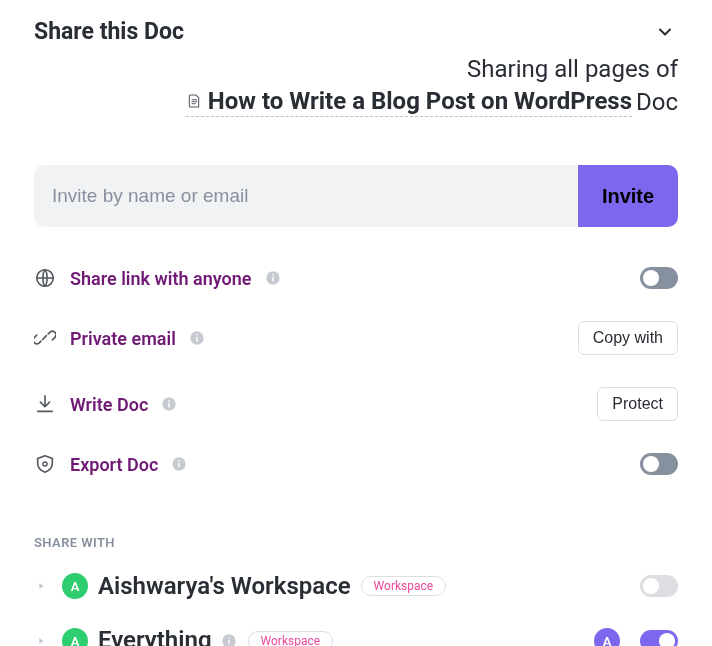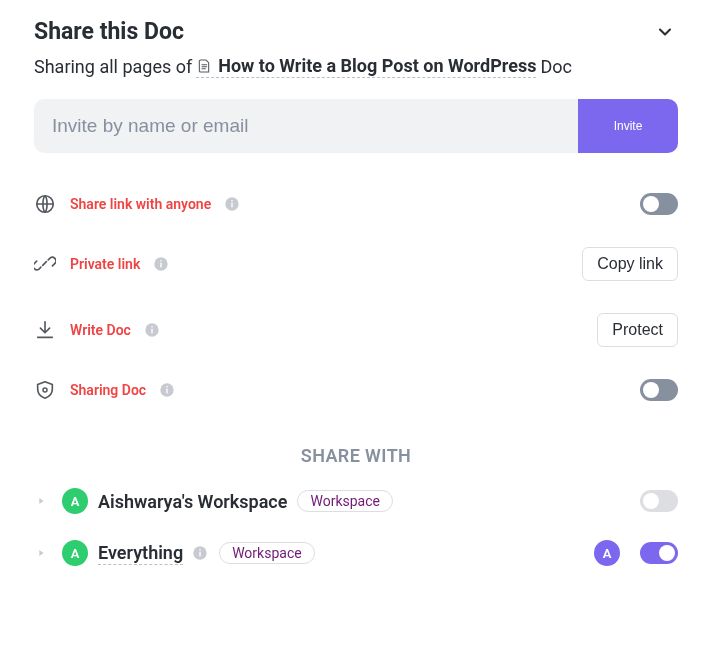--- a/index.html
+++ b/index.html
@@ -21,69 +21,69 @@
     font-weight: 700;
     color: #292d34;
   }
   .chevron {
     width: 26px; height: 26px;
     display:flex; align-items:center; justify-content:center;
     cursor:pointer;
   }
   .subtitle {
     margin-top: 10px;
-    font-size: 18px;
+    font-size: 24px;
     color: #292d34;
-    display:flex; align-items:center; flex-wrap:wrap; gap:4px;
+    display:flex; align-items:center; flex-wrap:wrap; gap:4px;justify-content:flex-end;
   }
   .doc-link {
     border-bottom: 1px dashed #b9bec7;
     padding-bottom: 1px;
     display:inline-flex; align-items:center; gap:6px;font-weight:bold;
   }
   .invite-row {
-    margin-top: 21px;
+    margin-top: 48px;
     display:flex;
-    height: 54px;
+    height: 62px;
     border-radius: 10px;
     overflow:hidden;
   }
   .invite-input {
     flex:1;
     background:#f1f2f4;
     border:none;
     font-size:19px;
     padding: 0 18px;
     color:#292d34;
     outline:none;
   }
   .invite-input::placeholder { color:#87909e; }
   .invite-btn {
     width: 100px;
     background:#7b68ee;
-    color:#ffffff;
-    font-size:12px;
-    font-weight:400;
+    color:#000000;
+    font-size:20px;
+    font-weight:700;
     border:none;
     cursor:pointer;
   }
   .options {
     margin-top: 40px;
     display:flex; flex-direction:column; gap:32px;
   }
   .opt-row {
     display:flex; align-items:center; gap:14px;
   }
   .opt-icon {
     width:22px; height:22px; flex:none;
     display:flex; align-items:center; justify-content:center;
     color:#54595f;
   }
   .opt-label {
-    font-size:14px; font-weight:600; color:#ef4444;
+    font-size:18px; font-weight:600; color:#701a75;
   }
   .info-icon {
     width:18px; height:18px; margin-left:-2px;
     display:flex; align-items:center; justify-content:center;
     color:#c7cbd1;
   }
   .spacer { flex:1; }
   .toggle {
     width:38px; height:22px; border-radius:11px;
     background:#87909e;
@@ -98,41 +98,41 @@
   .toggle.off-light { background:#dcdee1; }
   .toggle.off-light::after { left:3px; }
   .toggle.on { background:#7b68ee; }
   .toggle.on::after { left:19px; }
   .outline-btn {
     border:1px solid #dcdee1; background:#fff;
     border-radius:6px; padding:7px 14px;
     font-size:16px; color:#292d34; cursor:pointer;
   }
   .section-heading {
-    margin-top:44px;
-    font-size:18px; letter-spacing:.4px; font-weight:600; color:#87909e;text-align:center;
+    margin-top:60px;
+    font-size:13px; letter-spacing:.4px; font-weight:600; color:#87909e;
   }
   .share-list { margin-top:22px; display:flex; flex-direction:column; gap:26px; }
   .share-row { display:flex; align-items:center; gap:10px; }
   .caret {
     width:14px; height:14px; display:flex; align-items:center; justify-content:center;
     color:#c7cbd1; cursor:pointer; flex:none; margin-right:4px;
   }
   .avatar {
     width:26px; height:26px; border-radius:50%;
     display:flex; align-items:center; justify-content:center;
     color:#fff; font-size:13px; font-weight:600; flex:none;
   }
   .avatar.green { background:#2ecd6f; }
   .avatar.purple { background:#7b68ee; }
-  .ws-name { font-size:18px; font-weight:600; color:#292d34; }
+  .ws-name { font-size:24px; font-weight:600; color:#292d34; }
   .ws-name.dash { border-bottom:1px dashed #b9bec7; padding-bottom:1px;text-align:right; }
   .pill {
     border:1px solid #dcdee1; border-radius:14px;
-    font-size:14px; color:#701a75; padding:2px 12px;
+    font-size:12px; color:#ec4899; padding:2px 12px;
   }
   svg { display:block; }
 </style>
 </head>
 <body>
 
 <div class="header-row">
   <div class="title">Share this Doc</div>
   <div class="chevron">
     <svg width="20" height="20" viewBox="0 0 24 24">
@@ -178,30 +178,30 @@
     <span class="spacer"></span>
     <div class="toggle"></div>
   </div>
 
   <div class="opt-row">
     <span class="opt-icon">
       <svg width="22" height="22" viewBox="0 0 24 24">
           <path d="M10 14l4-4M8 16l-2 2a4 4 0 0 1-5.6-5.6l3-3M16 8l2-2a4 4 0 0 1 5.6 5.6l-3 3" transform="translate(-0.5 -0.5) scale(1)" fill="none" stroke="#54595f" stroke-width="1.8" stroke-linecap="round"></path>
         </svg>
     </span>
-    <span class="opt-label">Private link</span>
-    <span class="info-icon">
-      <svg width="16" height="16" viewBox="0 0 24 24">
-          <circle cx="12" cy="12" r="10" fill="#c7cbd1"></circle>
-          <rect x="11" y="10" width="2" height="7" fill="#fff"></rect>
-          <rect x="11" y="6" width="2" height="2" fill="#fff"></rect>
-        </svg>
-    </span>
-    <span class="spacer"></span>
-    <button class="outline-btn">Copy link</button>
+    <span class="opt-label">Private email</span>
+    <span class="info-icon">
+      <svg width="16" height="16" viewBox="0 0 24 24">
+          <circle cx="12" cy="12" r="10" fill="#c7cbd1"></circle>
+          <rect x="11" y="10" width="2" height="7" fill="#fff"></rect>
+          <rect x="11" y="6" width="2" height="2" fill="#fff"></rect>
+        </svg>
+    </span>
+    <span class="spacer"></span>
+    <button class="outline-btn">Copy with</button>
   </div>
 
   <div class="opt-row">
     <span class="opt-icon">
       <svg width="22" height="22" viewBox="0 0 24 24">
           <path d="M12 3v12m0 0l-5-5m5 5l5-5M4 20h16" fill="none" stroke="#54595f" stroke-width="1.8" stroke-linecap="round" stroke-linejoin="round"></path>
         </svg>
     </span>
     <span class="opt-label">Write Doc</span>
     <span class="info-icon">
@@ -215,21 +215,21 @@
     <button class="outline-btn">Protect</button>
   </div>
 
   <div class="opt-row">
     <span class="opt-icon">
       <svg width="22" height="22" viewBox="0 0 24 24">
           <path d="M12 3l8 3v5c0 5-3.5 8.5-8 10-4.5-1.5-8-5-8-10V6l8-3z" fill="none" stroke="#54595f" stroke-width="1.8" stroke-linejoin="round"></path>
           <circle cx="12" cy="12" r="2.2" fill="none" stroke="#54595f" stroke-width="1.6"></circle>
         </svg>
     </span>
-    <span class="opt-label">Sharing Doc</span>
+    <span class="opt-label">Export Doc</span>
     <span class="info-icon">
       <svg width="16" height="16" viewBox="0 0 24 24">
           <circle cx="12" cy="12" r="10" fill="#c7cbd1"></circle>
           <rect x="11" y="10" width="2" height="7" fill="#fff"></rect>
           <rect x="11" y="6" width="2" height="2" fill="#fff"></rect>
         </svg>
     </span>
     <span class="spacer"></span>
     <div class="toggle"></div>
   </div>

